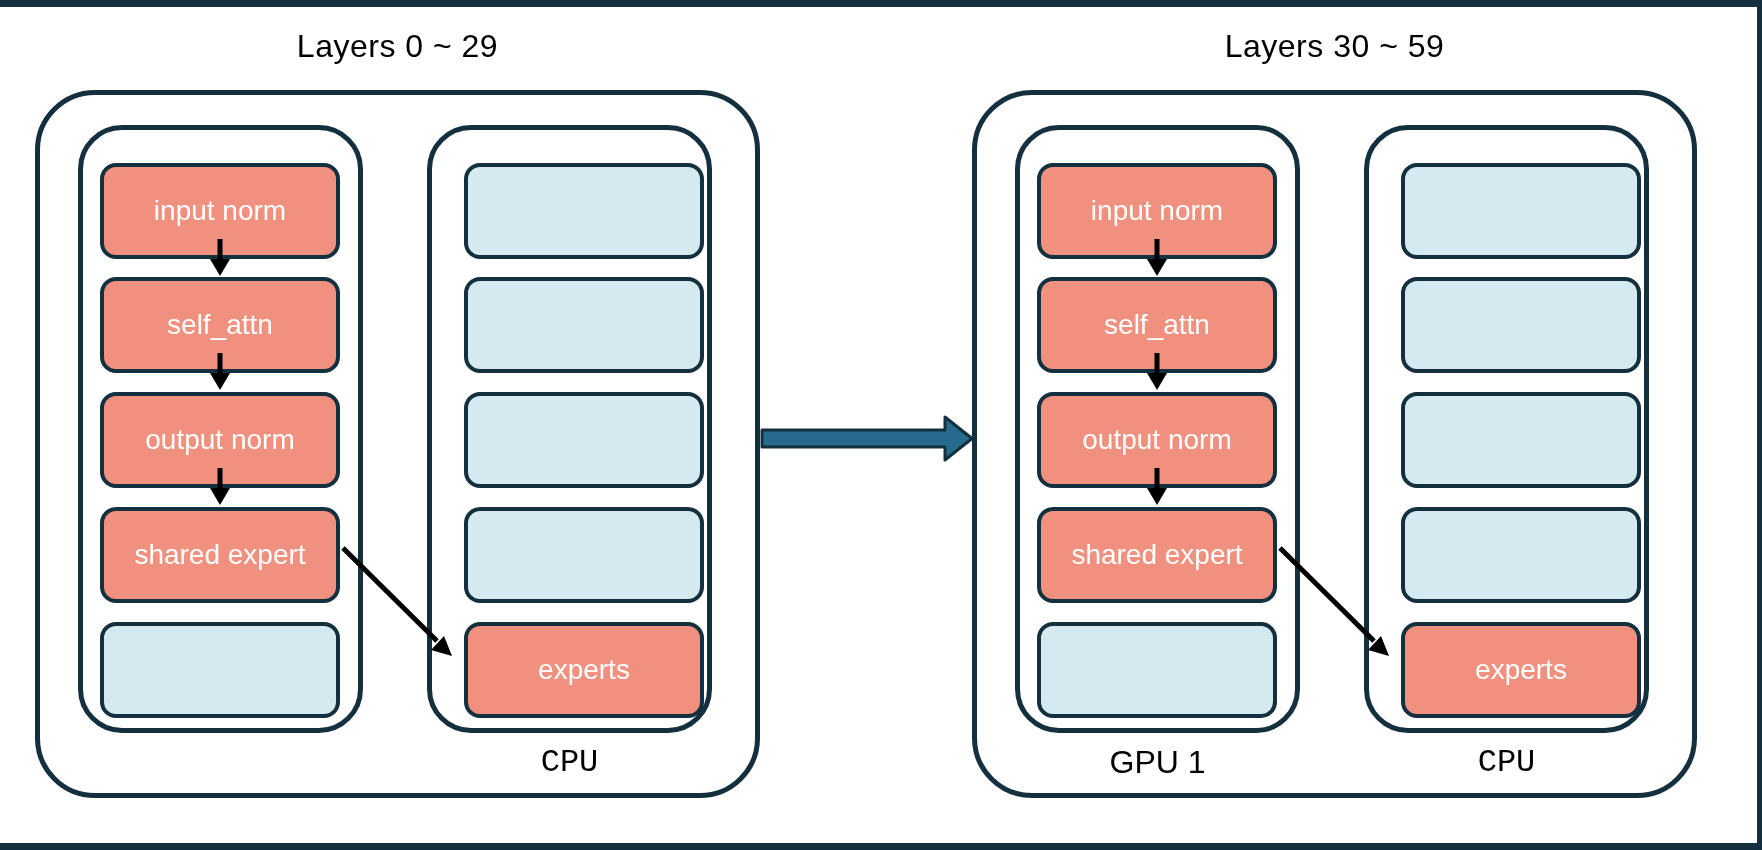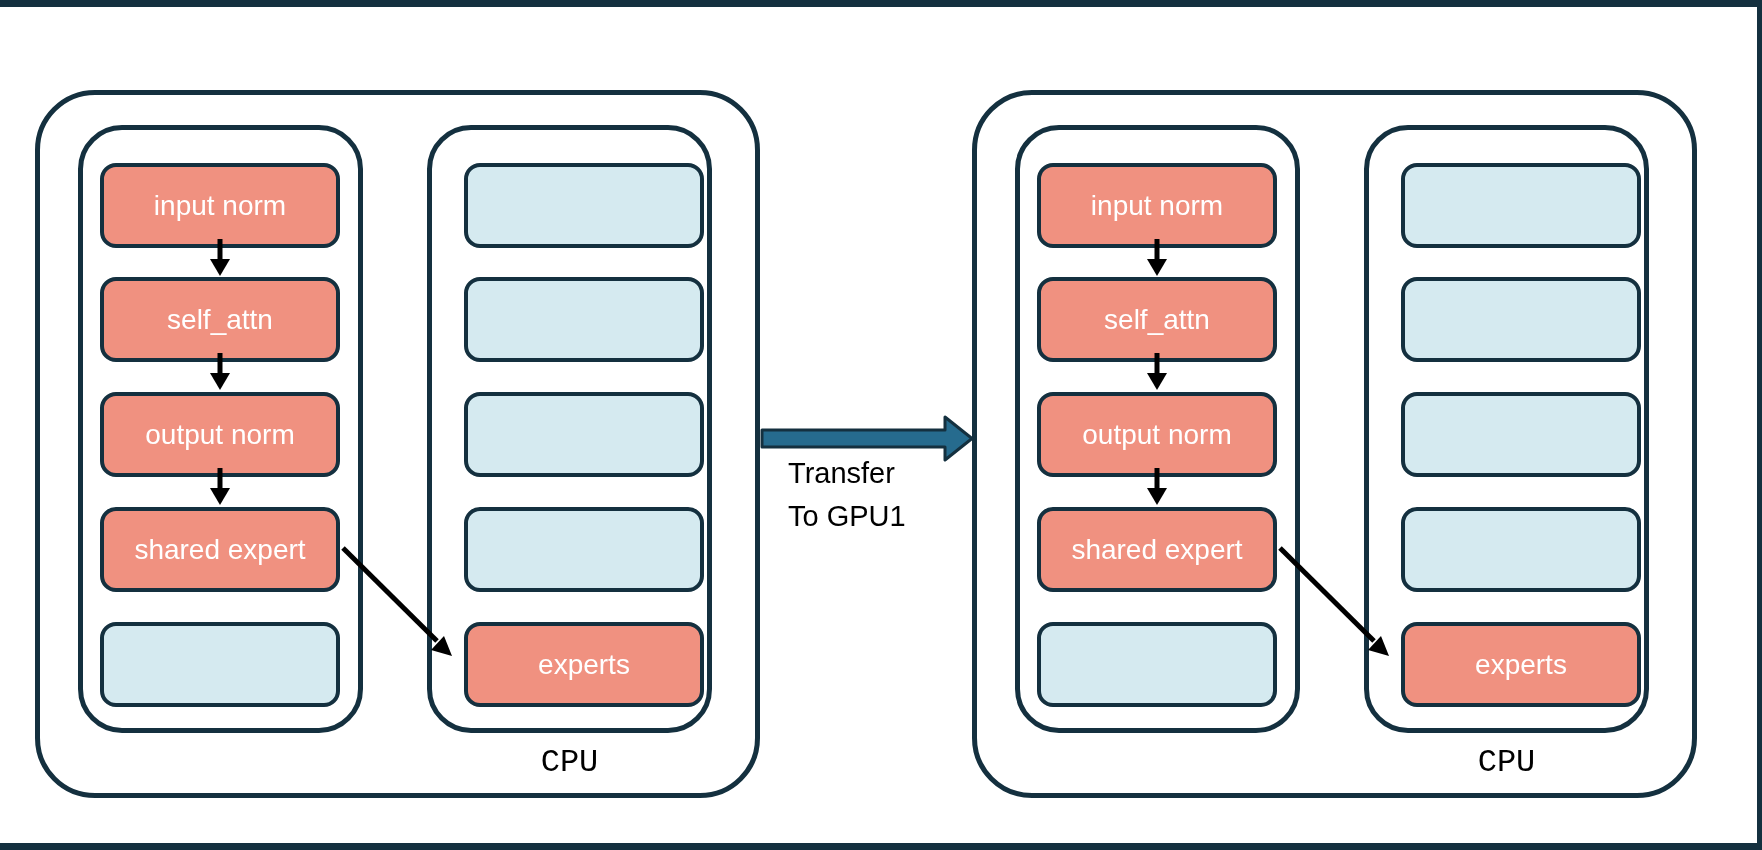--- a/index.html
+++ b/index.html
@@ -25,21 +25,21 @@
     border-radius:60px;background:var(--background,#fff);
   }
   .col{
     position:absolute;top:125px;width:285px;height:608px;
     box-sizing:border-box;border:5px solid var(--navy,#14303F);
     border-radius:44px;background:var(--background,#fff);
   }
   .col.gpu{left:78px;}
   .col.cpu{left:427px;}
   .box{
-    position:absolute;width:240px;height:85px;
+    position:absolute;width:240px;height:96px;
     box-sizing:border-box;border:4px solid var(--navy,#14303F);
     border-radius:16px;display:flex;align-items:center;justify-content:center;
     font-size:28px;color:var(--box-text,#fff);
   }
   .box.salmon{background:var(--salmon,#F09180);}
   .box.blue{background:var(--light-blue,#D5EAF0);}
   .gpu-x{left:100px;}
   .cpu-x{left:464px;}
   .device-label{
     position:absolute;top:744px;width:285px;text-align:center;
@@ -63,56 +63,59 @@
 </head>
 <body>
 
 <div class="stage">
 
   <div class="bar top"></div>
   <div class="bar bottom"></div>
   <div class="bar rightedge"></div>
 
   <div class="cluster" style="left:0px;">
+    <div class="cluster-title">Layers 0 ~ 29</div>
     <div class="outer"></div>
     <div class="col gpu"></div>
     <div class="col cpu"></div>
 
     <div class="box salmon gpu-x" style="top:163px;">input norm</div>
     <div class="box salmon gpu-x" style="top:277px;">self_attn</div>
     <div class="box salmon gpu-x" style="top:392px;">output norm</div>
     <div class="box salmon gpu-x" style="top:507px;">shared expert</div>
     <div class="box blue gpu-x" style="top:622px;"></div>
 
     <div class="box blue cpu-x" style="top:163px;"></div>
     <div class="box blue cpu-x" style="top:277px;"></div>
     <div class="box blue cpu-x" style="top:392px;"></div>
     <div class="box blue cpu-x" style="top:507px;"></div>
     <div class="box salmon cpu-x" style="top:622px;">experts</div>
 
     <div class="device-label cpu">CPU</div>
   </div>
 
   <div class="cluster" style="left:937px;">
+    <div class="cluster-title">Layers 30 ~ 59</div>
     <div class="outer"></div>
     <div class="col gpu"></div>
     <div class="col cpu"></div>
 
     <div class="box salmon gpu-x" style="top:163px;">input norm</div>
     <div class="box salmon gpu-x" style="top:277px;">self_attn</div>
     <div class="box salmon gpu-x" style="top:392px;">output norm</div>
     <div class="box salmon gpu-x" style="top:507px;">shared expert</div>
     <div class="box blue gpu-x" style="top:622px;"></div>
 
     <div class="box blue cpu-x" style="top:163px;"></div>
     <div class="box blue cpu-x" style="top:277px;"></div>
     <div class="box blue cpu-x" style="top:392px;"></div>
     <div class="box blue cpu-x" style="top:507px;"></div>
     <div class="box salmon cpu-x" style="top:622px;">experts</div>
 
+    <div class="device-label gpu">GPU 1</div>
     <div class="device-label cpu">CPU</div>
   </div>
 
   <svg class="arrows" viewBox="0 0 1762 850">
 
     <g>
       <line class="varrow" x1="220" y1="239" x2="220" y2="261"></line>
       <polygon class="ahead" points="210,259 230,259 220,276"></polygon>
     </g>
     <g>
@@ -143,18 +146,14 @@
     </g>
 
     <g>
       <line class="varrow" x1="1280" y1="548" x2="1374" y2="641"></line>
       <polygon class="ahead" points="1368,650 1381,636 1389,656"></polygon>
     </g>
 
     <polygon class="transfer-shape" points="762,430 945,430 945,417 972,438.5 945,460 945,447 762,447"></polygon>
   </svg>
 
-  <div class="transfer-label">
-    <div>Transfer</div>
-    <div>To GPU1</div>
-  </div>
 
 </div>
 
 </body></html>

